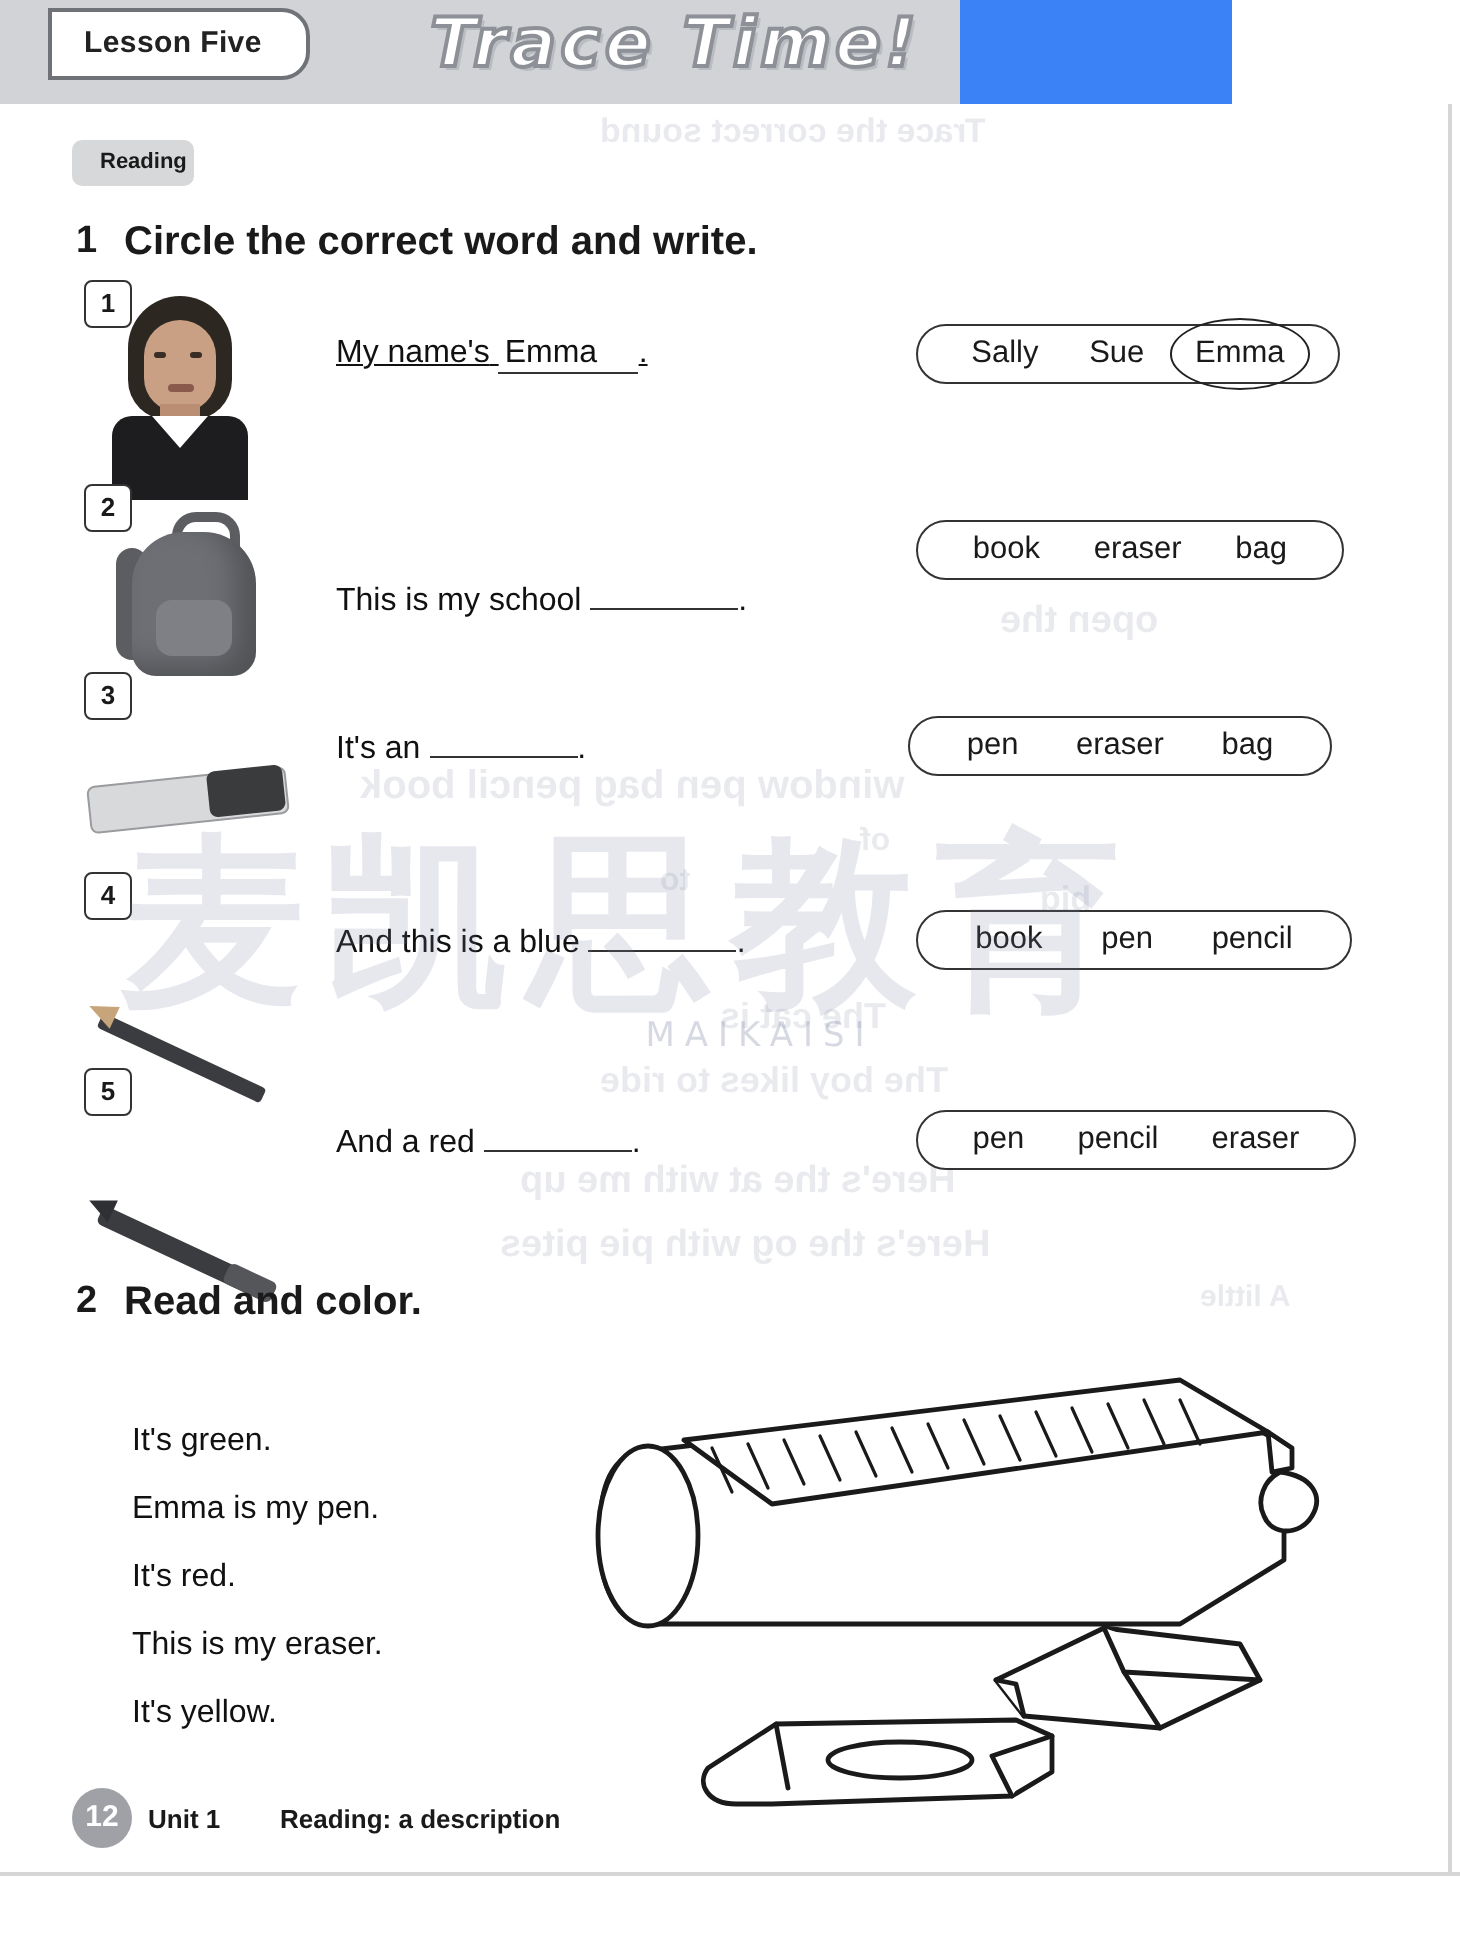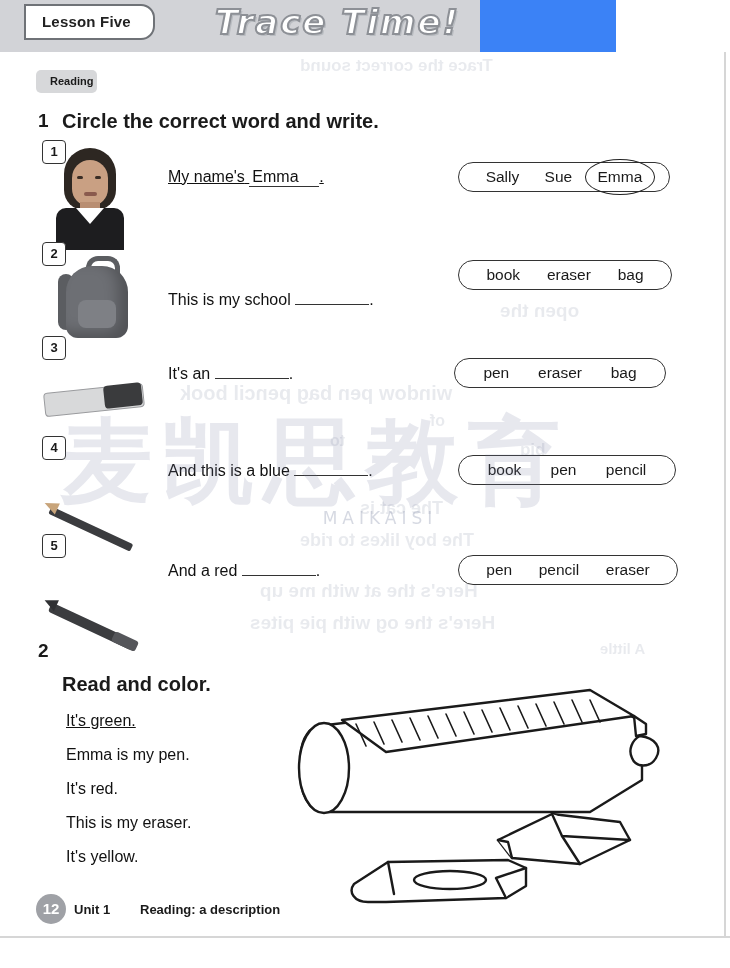--- a/index.html
+++ b/index.html
@@ -546,23 +546,23 @@
       <span>And a red</span>
       <span class="blank" style="width:74px;"></span><span>.</span>
     </div>
     <div class="choice-box" style="left:458px; top:503px; width:220px;">
       <span>pen</span>
       <span>pencil</span>
       <span>eraser</span>
     </div>
 
     <div class="ex-num" style="left:38px; top:588px;">2</div>
-    <div class="ex-title" style="left:62px; top:588px;margin-top:33px;">Read and color.</div>
-
-    <div class="color-line" style="left:66px; top:660px;text-decoration:underline;">It's green.</div>
+    <div class="ex-title" style="left:62px; top:588px;">Read and color.</div>
+
+    <div class="color-line" style="left:66px; top:660px;">It's green.</div>
     <div class="color-line" style="left:66px; top:694px;">Emma is my pen.</div>
     <div class="color-line" style="left:66px; top:728px;">It's red.</div>
     <div class="color-line" style="left:66px; top:762px;">This is my eraser.</div>
     <div class="color-line" style="left:66px; top:796px;">It's yellow.</div>
 
     <svg class="drawing" viewBox="0 0 380 260">
       <g fill="#ffffff" stroke="#1a1a1a" stroke-width="2.4" stroke-linejoin="round" stroke-linecap="round">
 
         <path d="M28,62 L300,30 L352,58 L352,116 L300,148 L34,148 C18,148 10,128 10,108 L10,100 C10,78 16,66 28,62 Z"></path>
         <ellipse cx="34" cy="104" rx="25" ry="45"></ellipse>

